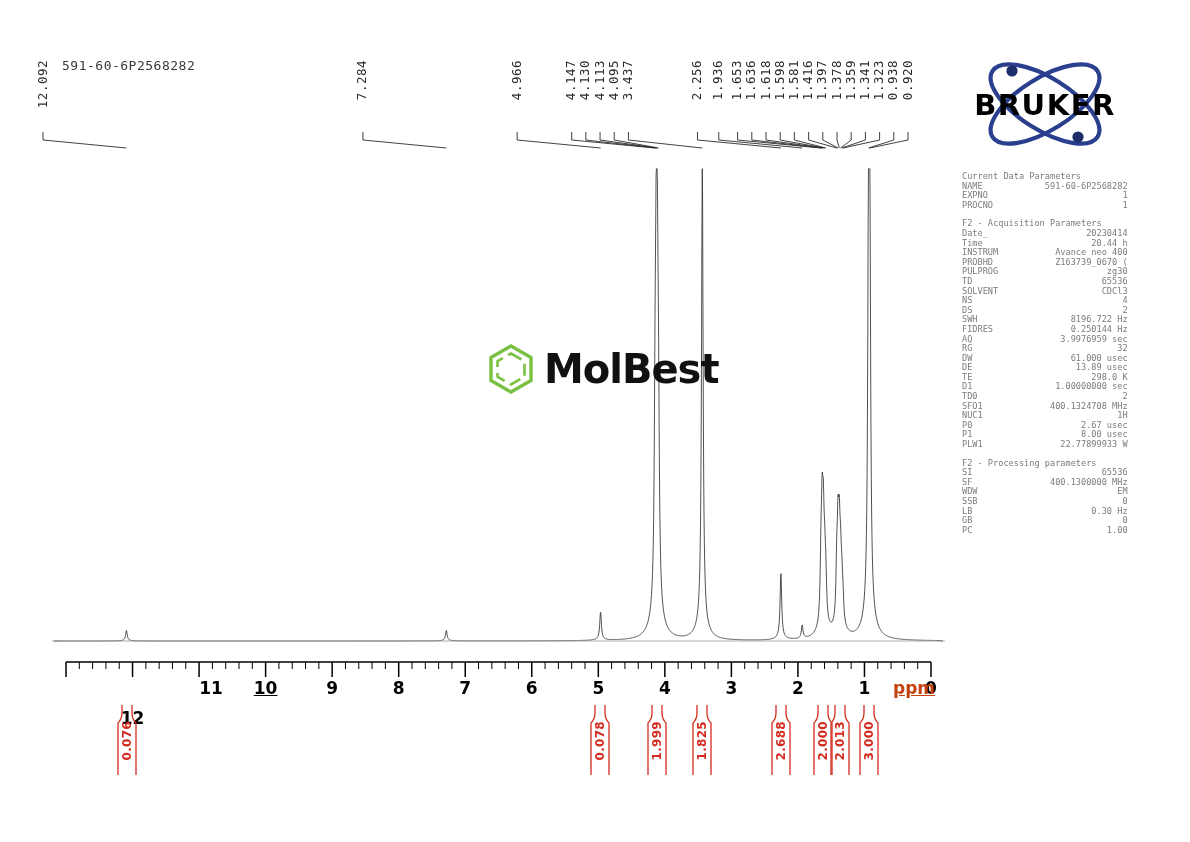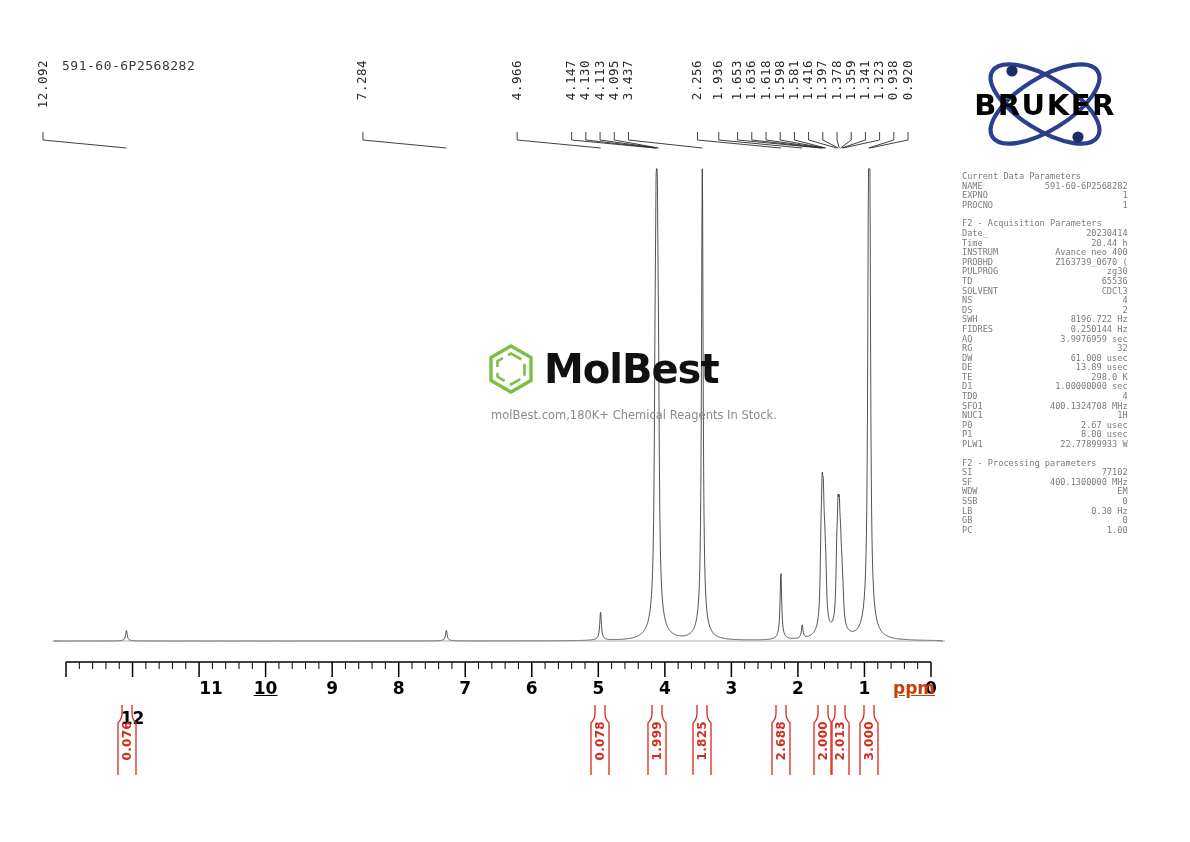--- a/index.html
+++ b/index.html
@@ -268,39 +268,38 @@
     <div class="prow">NS                             4</div>
     <div class="prow">DS                             2</div>
     <div class="prow">SWH                  8196.722 Hz</div>
     <div class="prow">FIDRES               0.250144 Hz</div>
     <div class="prow">AQ                 3.9976959 sec</div>
     <div class="prow">RG                            32</div>
     <div class="prow">DW                   61.000 usec</div>
     <div class="prow">DE                    13.89 usec</div>
     <div class="prow">TE                       298.0 K</div>
     <div class="prow">D1                1.00000000 sec</div>
-    <div class="prow">TD0                            4</div>
+    <div class="prow">TD0                            2</div>
     <div class="prow">SFO1             400.1324708 MHz</div>
     <div class="prow">NUC1                          1H</div>
     <div class="prow">P0                     2.67 usec</div>
     <div class="prow">P1                     8.00 usec</div>
     <div class="prow">PLW1               22.77899933 W</div>
     <div class="sp"></div>
     <div class="prow hdr">F2 - Processing parameters</div>
-    <div class="prow">SI                         77102</div>
+    <div class="prow">SI                         65536</div>
     <div class="prow">SF               400.1300000 MHz</div>
     <div class="prow">WDW                           EM</div>
     <div class="prow">SSB                            0</div>
     <div class="prow">LB                       0.30 Hz</div>
     <div class="prow">GB                             0</div>
     <div class="prow">PC                          1.00</div>
   </div>
 
 <div class="abs" id="watermark">
   <div id="wm-row">
     <svg width="54" height="54" viewBox="0 0 54 54">
       <polygon points="27,4 47,15.5 47,38.5 27,50 7,38.5 7,15.5" fill="none" stroke="#7ac143" stroke-width="3.4"></polygon>
       <polygon points="27,11.5 40.5,19.2 40.5,34.8 27,42.5 13.5,34.8 13.5,19.2" fill="none" stroke="#7ac143" stroke-width="2.6" stroke-dasharray="12 6"></polygon>
     </svg>
     <div id="wm-text">MolBest</div>
   </div>
-  <div id="wm-tag">molBest.com,180K+ Chemical Reagents In Stock.</div>
 </div>
 
 </body></html>

